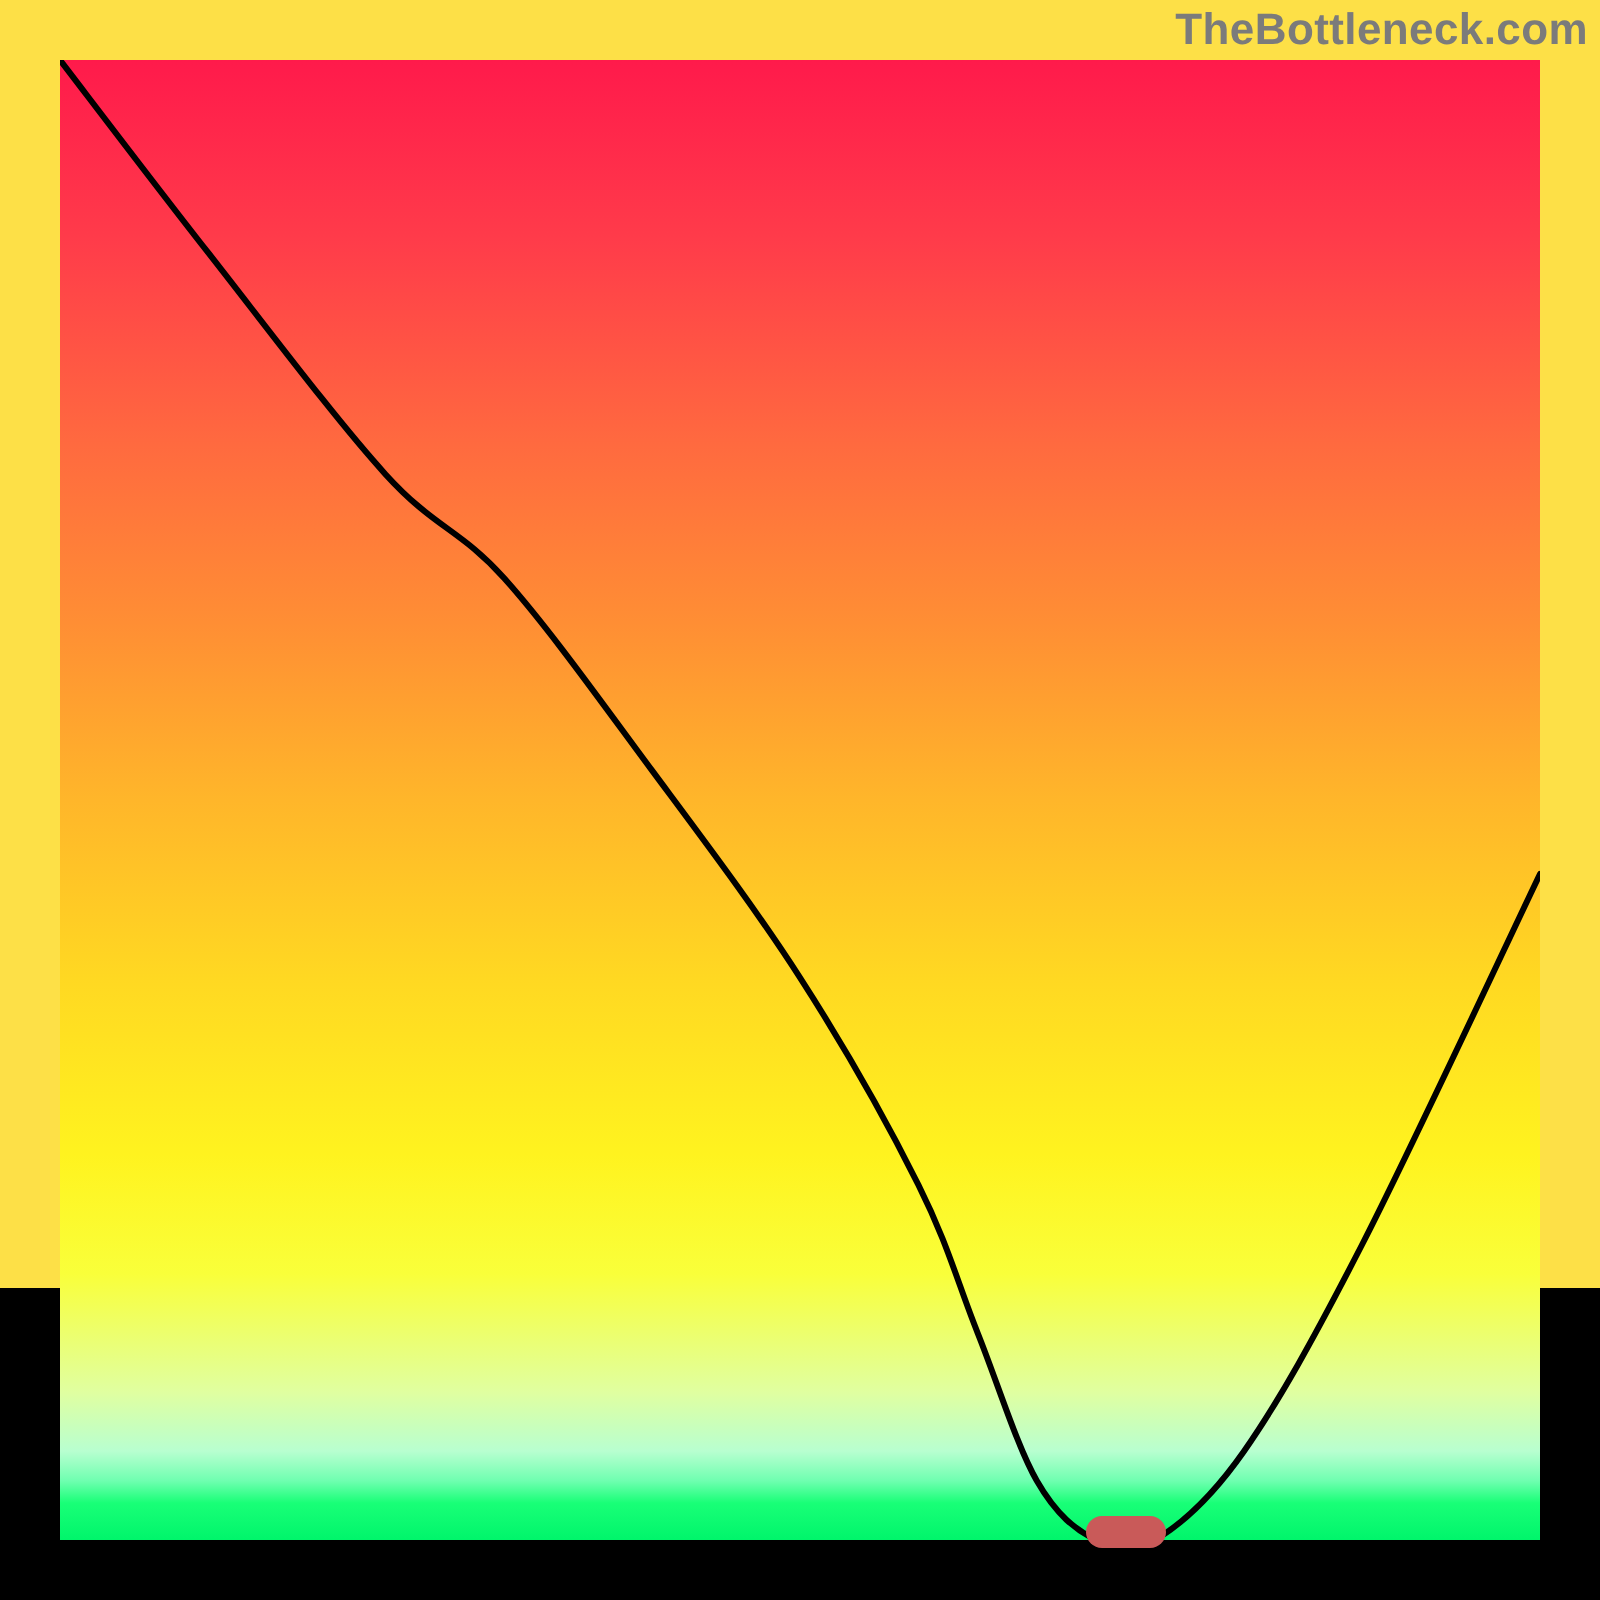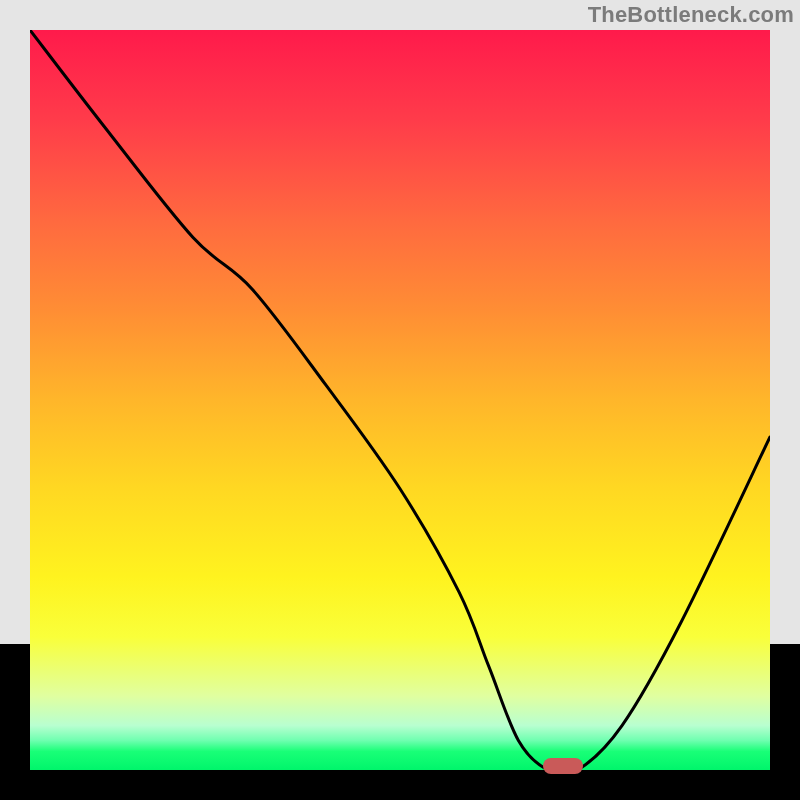--- a/index.html
+++ b/index.html
@@ -10,21 +10,21 @@
     background: #000;
     overflow: hidden;
     font-family: Arial, Helvetica, sans-serif;
   }
   .frame {
     position: absolute;
     left: 0;
     top: 0;
     width: 800px;
     height: 644px;
-    background: #e5e5e5;
+    background: #fde047;
   }
   .watermark {
     position: absolute;
     top: 2px;
     right: 6px;
     color: #7b7b7b;
     font-size: 22px;
     font-weight: 600;
     letter-spacing: 0.2px;
     user-select: none;

